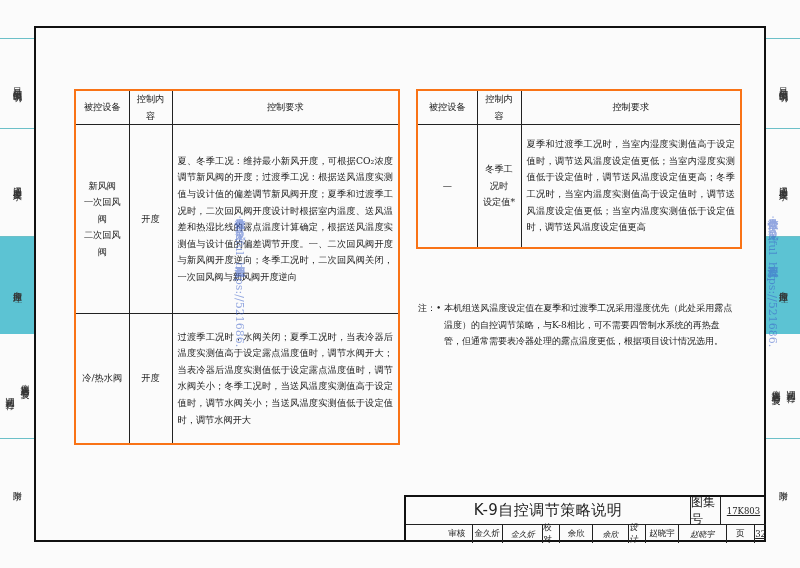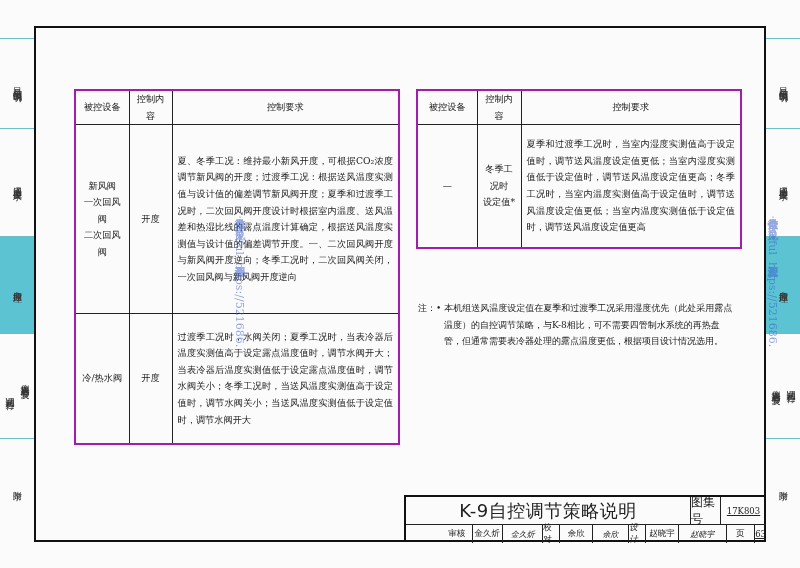--- a/index.html
+++ b/index.html
@@ -19,39 +19,39 @@
   .side-tab.active { background: #5cc3d3; }
   .side-tab .v { writing-mode: vertical-rl; text-orientation: upright; letter-spacing: 1px; }
   .side-tab .cols { display: flex; flex-direction: row-reverse; gap: 2px; }
   .side-tab .cols .v.short { margin-top: 13px; }
   .frame {
     position: absolute; left: 34px; top: 26px; width: 732px; height: 516px;
     border: 2px solid #111; box-sizing: border-box;
   }
   table.ctrl { position: absolute; border-collapse: collapse; font-size: 9.2px; line-height: 16.6px; }
   table.ctrl td, table.ctrl th { border: 1px solid #222; padding: 0 4px; vertical-align: middle; }
-  table.ctrl { border: 2px solid #a21caf; }
+  table.ctrl { border: 2px solid #f97316; }
   table.ctrl th { font-weight: normal; text-align: center; height: 21px; }
   table.ctrl td.c { text-align: center; }
   table.ctrl td.req { text-align: left; padding: 3px 5px; text-align: justify; }
   #tbl-left { left: 74px; top: 89px; width: 246px; }
   #tbl-right { left: 416px; top: 89px; width: 326px; }
   .note {
     position: absolute; left: 418px; top: 300px; width: 316px; font-size: 9px; line-height: 16.5px;
   }
   .note .lab { position: absolute; left: 0; top: 0; }
   .note .body { margin-left: 26px; text-indent: -8px; }
   .title-block {
     position: absolute; left: 404px; top: 495px; width: 362px; height: 47px;
     border-top: 2px solid #111; border-left: 2px solid #111; box-sizing: border-box;
   }
   .tb-row1 { display: flex; height: 27px; border-bottom: 1px solid #222; }
   .tb-row2 { display: flex; height: 18px; font-size: 8.5px; }
   .tb-title { width: 284px; display: flex; align-items: center; justify-content: center;
-    font-family: "DejaVu Sans", sans-serif; font-size: 18px; letter-spacing: 0.5px; border-right: 1px solid #222; }
+    font-family: "DejaVu Sans", sans-serif; font-size: 15px; letter-spacing: 0.5px; border-right: 1px solid #222; }
   .tb-cell { display: flex; align-items: center; justify-content: center; border-right: 1px solid #222; box-sizing: border-box; }
   .tb-cell:last-child { border-right: none; text-decoration: underline; }
   .sig { font-family: "DejaVu Serif", serif; font-style: italic; font-size: 8px; }
   .watermark {
     position: absolute; color: #3a5fc9; opacity: 0.55; font-size: 11px;
     writing-mode: vertical-rl; font-family: "DejaVu Serif", serif; white-space: nowrap;
   }
 </style>
 </head>
 <body>
@@ -169,18 +169,18 @@
     <div class="tb-cell" style="width:32px;margin-left:36px;">审核</div>
     <div class="tb-cell" style="width:32px;">金久炘</div>
     <div class="tb-cell sig" style="width:42px;">金久炘</div>
     <div class="tb-cell" style="width:18px;">校对</div>
     <div class="tb-cell" style="width:34px;">余欣</div>
     <div class="tb-cell sig" style="width:38px;">余欣</div>
     <div class="tb-cell" style="width:18px;font-style:italic;">设计</div>
     <div class="tb-cell" style="width:34px;">赵晓宇</div>
     <div class="tb-cell sig" style="width:50px;">赵晓宇</div>
     <div class="tb-cell" style="width:30px;">页</div>
-    <div class="tb-cell" style="flex:1;">63</div>
+    <div class="tb-cell" style="flex:1;">32</div>
   </div>
 </div>
 
 <div class="watermark" style="left:231px;top:210px;">微信公众号：豫见useful 工程资源 https://521686.</div>
 <div class="watermark" style="left:764px;top:210px;">微信公众号：豫见useful 工程资源 https://521686.</div>
 
 </body></html>

